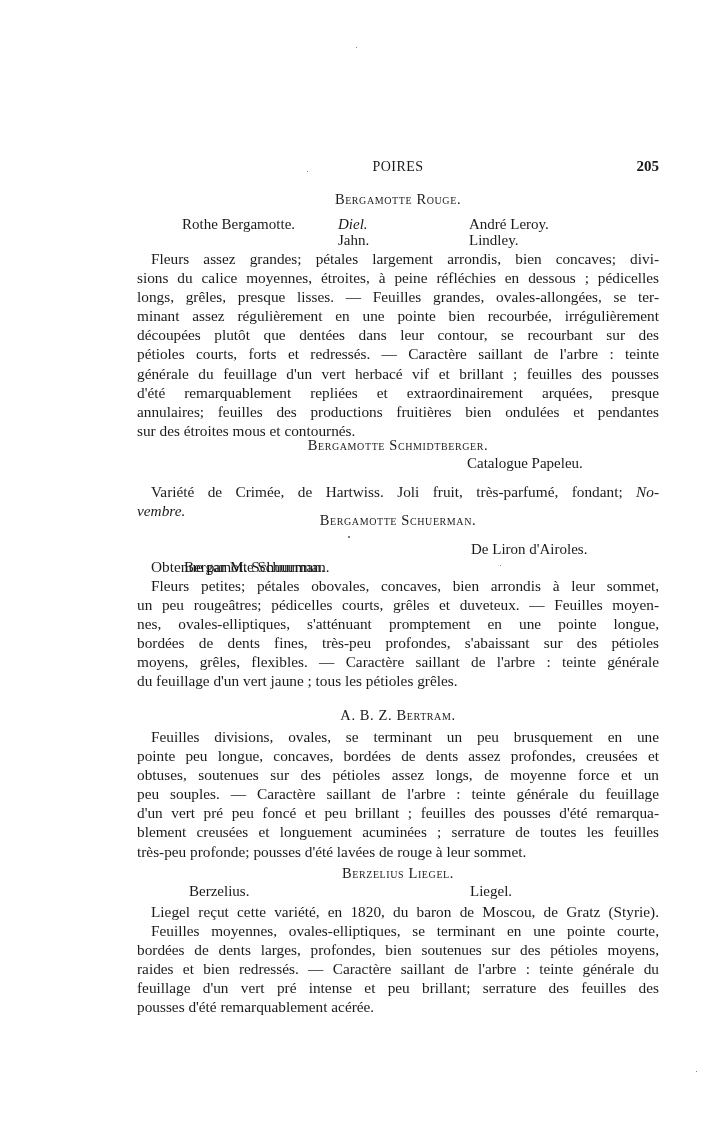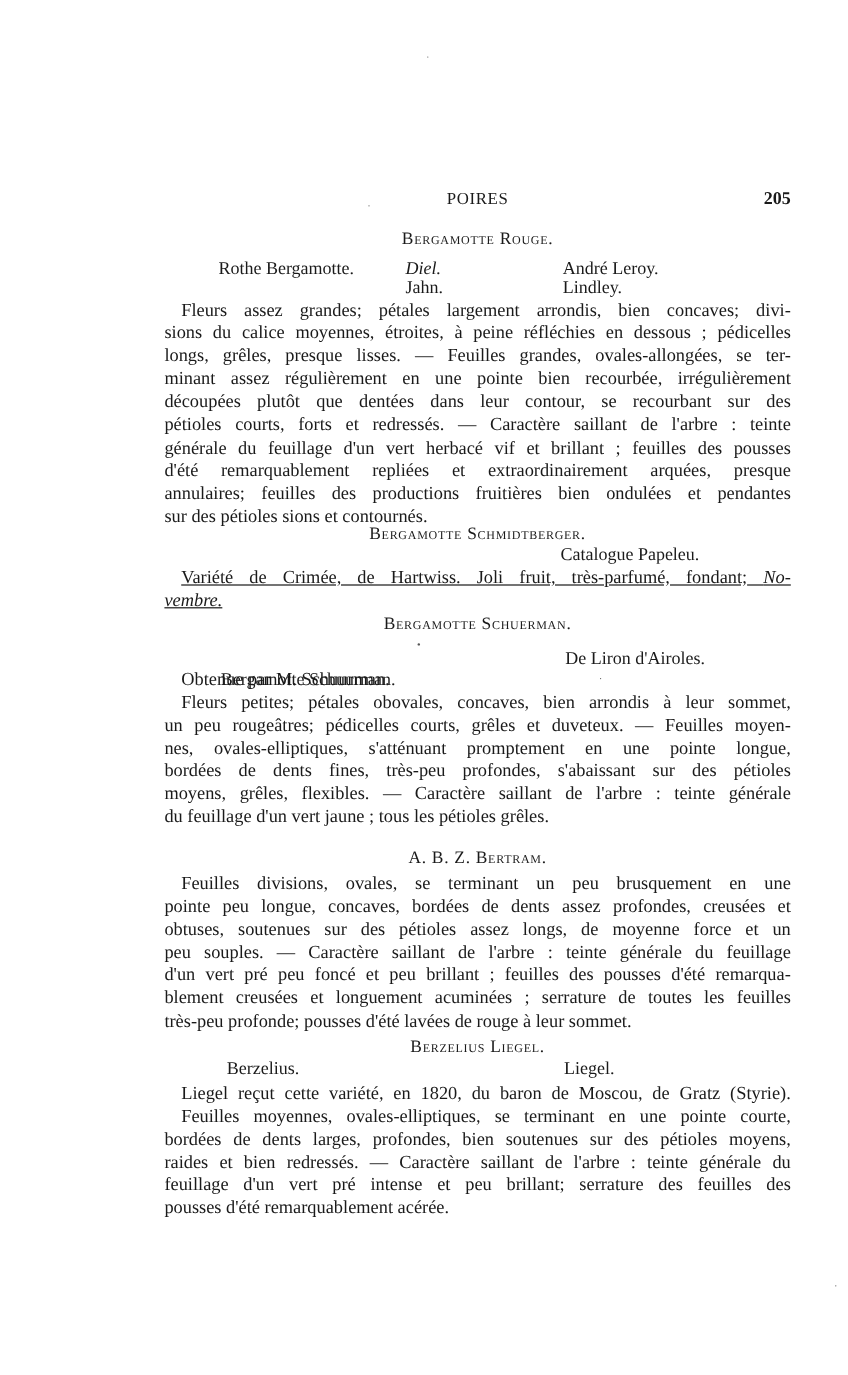--- a/index.html
+++ b/index.html
@@ -39,26 +39,26 @@
   <div class="para" style="top:249px;">
     <span class="ln indent">Fleurs assez grandes; pétales largement arrondis, bien concaves; divi-</span>
     <span class="ln">sions du calice moyennes, étroites, à peine réfléchies en dessous ; pédicelles</span>
     <span class="ln">longs, grêles, presque lisses. — Feuilles grandes, ovales-allongées, se ter-</span>
     <span class="ln">minant assez régulièrement en une pointe bien recourbée, irrégulièrement</span>
     <span class="ln">découpées plutôt que dentées dans leur contour, se recourbant sur des</span>
     <span class="ln">pétioles courts, forts et redressés. — Caractère saillant de l'arbre : teinte</span>
     <span class="ln">générale du feuillage d'un vert herbacé vif et brillant ; feuilles des pousses</span>
     <span class="ln">d'été remarquablement repliées et extraordinairement arquées, presque</span>
     <span class="ln">annulaires; feuilles des productions fruitières bien ondulées et pendantes</span>
-    <span class="ln last">sur des pétioles sions et contournés.</span>
+    <span class="ln last">sur des étroites mous et contournés.</span>
   </div>
 
   <div class="sec-title" style="top:437px;">Bergamotte Schmidtberger.</div>
   <div class="syn" style="left:433px; top:455px;">Catalogue Papeleu.</div>
-  <div class="para" style="top:472px;text-decoration:underline;">
+  <div class="para" style="top:482px;">
     <span class="ln indent"><span>Variété de Crimée, de Hartwiss. Joli fruit, très-parfumé, fondant;</span> <span class="ital">No-</span></span>
     <span class="ln last ital">vembre.</span>
   </div>
 
   <div class="sec-title" style="top:512px;">Bergamotte Schuerman.</div>
   <div class="syn" style="left:150px; top:559px;">Bergamotte Schuurman.</div>
   <div class="syn" style="left:437px; top:541px;">De Liron d'Airoles.</div>
   <div class="para" style="top:557px;">
     <span class="ln last indent">Obtenue par M. Schuurman.</span>
   </div>

